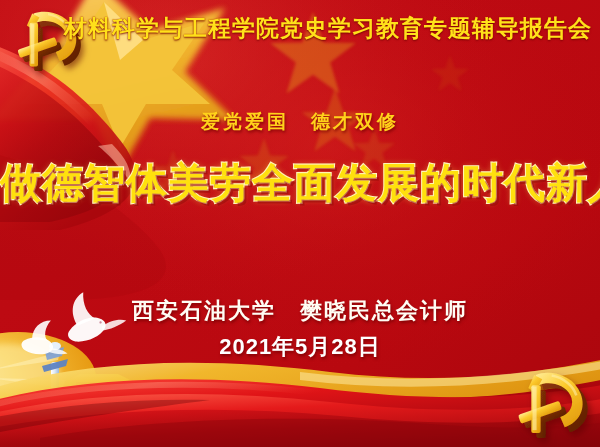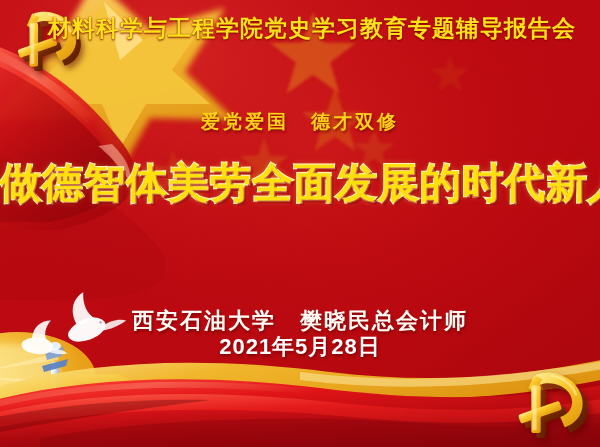--- a/index.html
+++ b/index.html
@@ -36,20 +36,21 @@
   #header-title {
     top: 17px;
     left: 32px;
     width: 560px;
     font-size: 23px;
     font-weight: bold;
     letter-spacing: 1px;
     color: #ffe11a;
     text-shadow: 0 1px 2px rgba(110,0,0,.85), 0 0 1px #a00;
     font-family: "Liberation Serif", "DejaVu Serif", serif;
+    text-align: right;
   }
 
   #subtitle {
     top: 112px;
     font-size: 19px;
     font-weight: bold;
     letter-spacing: 3px;
     color: #ffd21a;
     text-shadow: 1px 2px 3px rgba(120,0,0,.8);
     font-family: "Liberation Serif", "DejaVu Serif", serif;
@@ -63,27 +64,27 @@
     color: #ffe00d;
     font-family: "DejaVu Sans", "Liberation Sans", sans-serif;
     -webkit-text-stroke: 2.2px #fff7c8;
     paint-order: stroke fill;
     text-shadow:
        3px 3px 0 rgba(150,10,10,.55),
        0 0 6px rgba(255,230,80,.45);
   }
 
   #speaker {
-    top: 312px;
+    top: 300px;
     font-size: 22px;
     font-weight: bold;
     letter-spacing: 2px;
     color: #fffdf5;
     text-shadow: 1px 2px 3px rgba(110,0,0,.75);
-    font-family: Liberation Mono, monospace;
+    font-family: Liberation Serif, serif;
   }
 
   #event-date {
     top: 336px;
     font-size: 22px;
     font-weight: bold;
     letter-spacing: 1px;
     color: #ffffff;
     text-shadow: 1px 2px 3px rgba(110,0,0,.75);
     font-family: "Liberation Sans", "DejaVu Sans", sans-serif;

